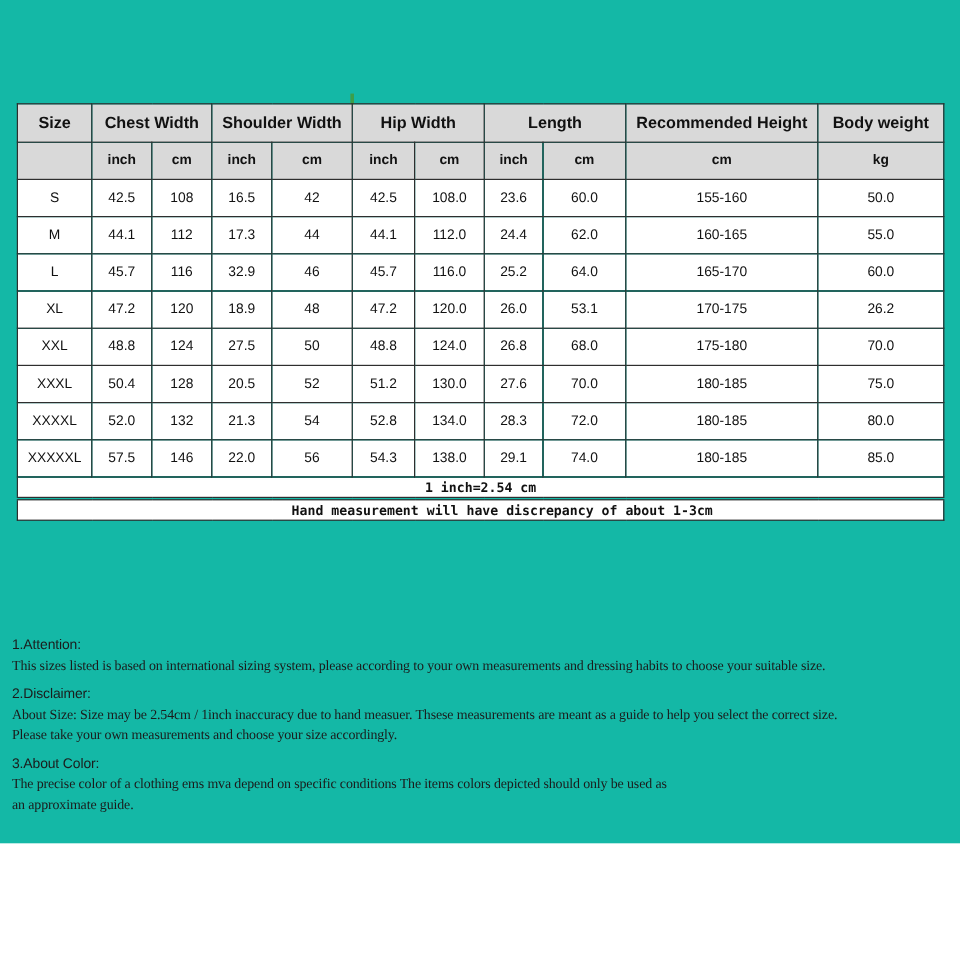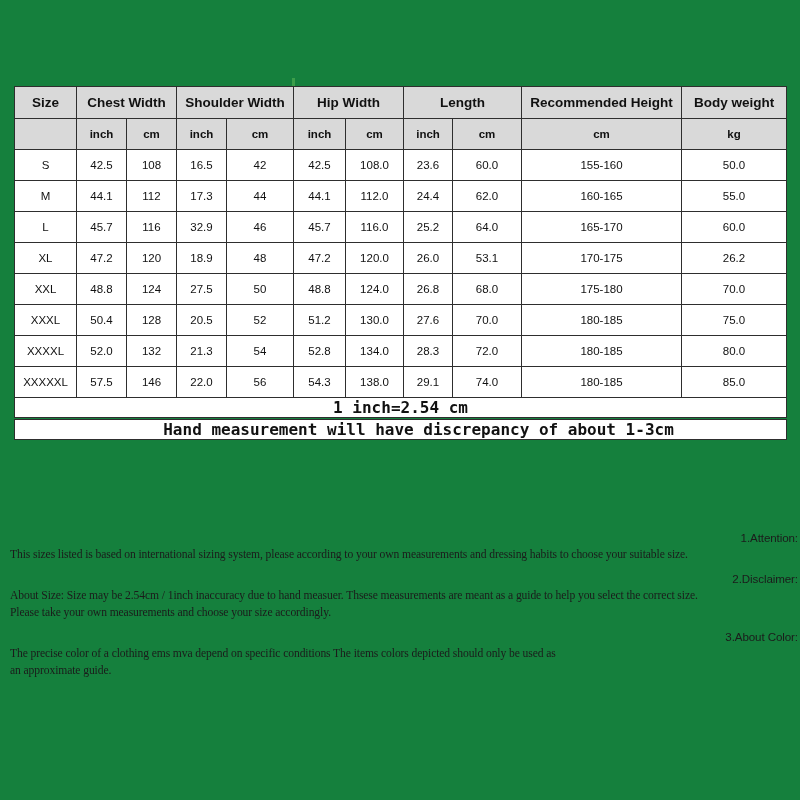--- a/index.html
+++ b/index.html
@@ -1,20 +1,20 @@
 <!DOCTYPE html>
 <html><head>
 <meta charset="utf-8">
 <style>
   html, body { margin: 0; padding: 0; background: #ffffff; }
   .canvas {
     position: relative;
     width: 800px;
-    height: 800px;
-    background: #15803d;
+    height: 703px;
+    background: #14b8a6;
     overflow: hidden;
     font-family: "Liberation Sans", sans-serif;
   }
 
   
   .size-table {
     position: absolute;
     left: 14px;
     top: 86px;
     width: 772px;
@@ -44,21 +44,21 @@
     margin-left: 43px;
   }
   .size-table tbody td {
     height: 30px;
     font-size: 11.5px;
     background: #ffffff;
   }
   .size-table .footnote-row td {
     height: 16px;
     font-family: "DejaVu Sans Mono", monospace;
-    font-size: 16px;
+    font-size: 11px;
     font-weight: bold;
     background: #ffffff;
   }
   .size-table .footnote-row.second td {
     border-top: 3px double #2e2e2e;
     padding-left: 36px;
   }
 
   
   .green-tick {
@@ -75,21 +75,21 @@
     position: absolute;
     left: 10px;
     top: 529px;
     width: 788px;
     font-size: 11.6px;
     line-height: 17px;
     color: #1b1b1b;
     letter-spacing: -0.1px;
   }
   .note-section { margin: 0 0 7px 0; }
-  .note-heading { white-space: nowrap; text-align: right; }
+  .note-heading { white-space: nowrap; }
   .note-line { white-space: nowrap; font-family: Liberation Serif, serif; }
 </style>
 </head>
 <body>
 
 <div class="canvas">
 
   <div class="green-tick"></div>
 
   <table class="size-table">

